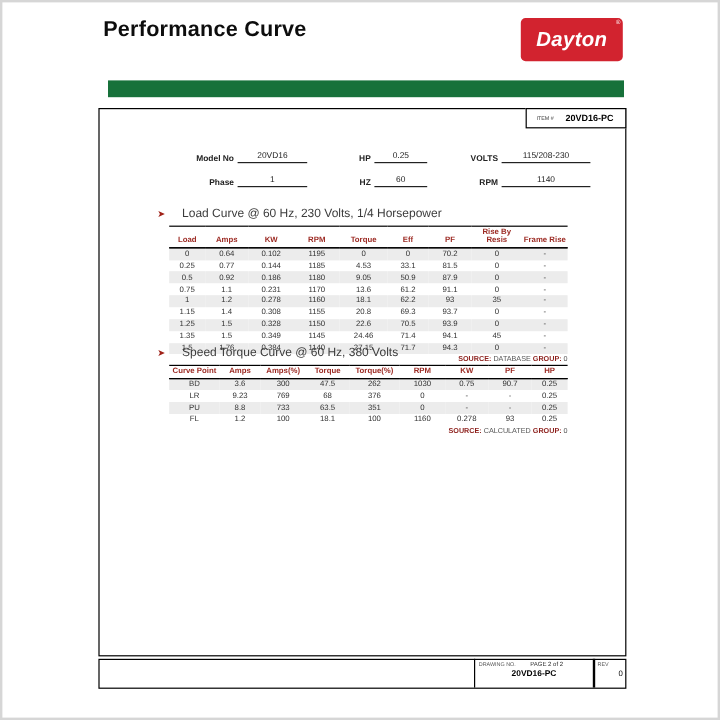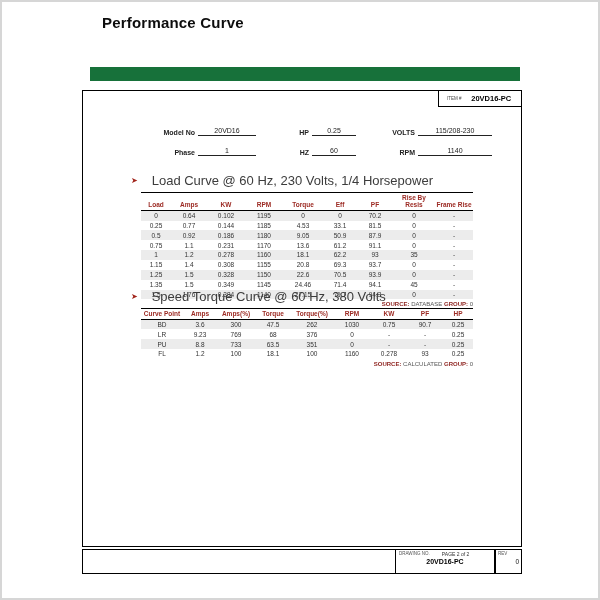--- a/index.html
+++ b/index.html
@@ -2,21 +2,21 @@
 <html><head>
 <meta charset="utf-8">
 <style>
   html,body{margin:0;padding:0;background:#fff;}
   .canvas{
     position:relative;width:600px;height:600px;background:#fff;
     font-family:"Liberation Sans",sans-serif;color:#111;
     box-sizing:border-box;border:2px solid #d6d6d6;overflow:hidden;
   }
   
-  .doc-title{position:absolute;left:100px;top:12px;font-size:15px;font-weight:800;letter-spacing:.2px;color:#0d0d0d;}
+  .doc-title{position:absolute;left:84px;top:12px;font-size:18px;font-weight:800;letter-spacing:.2px;color:#0d0d0d;}
   .logo{position:absolute;left:432px;top:13px;width:85px;height:36px;background:#d2232f;border-radius:4px;
         display:flex;align-items:center;justify-content:center;}
   .logo .logo-text{color:#fff;font-style:italic;font-weight:800;font-size:17px;letter-spacing:.3px;}
   .logo .reg{position:absolute;top:1px;right:2px;color:#fff;font-size:5px;font-style:normal;}
   .green-bar{position:absolute;left:88px;top:65px;width:430px;height:14px;background:#17713a;}
   
   .frame{position:absolute;left:80px;top:88px;width:440px;height:457px;border:1.5px solid #000;box-sizing:border-box;}
   .item-box{position:absolute;right:-1px;top:-1px;width:84px;height:17px;border:1px solid #000;background:#fff;
             display:flex;align-items:center;box-sizing:border-box;}
   .item-box .item-label{font-size:4.5px;color:#444;margin-left:8px;flex:0 0 auto;}
@@ -31,21 +31,21 @@
   .ifield .ivalue{border-bottom:1px solid #222;text-align:center;font-size:7px;color:#222;padding-bottom:1px;margin-left:3px;}
   .info-col1 .ilabel{width:62px;} .info-col1 .ivalue{width:58px;}
   .info-col2 .ilabel{width:28px;} .info-col2 .ivalue{width:44px;}
   .info-col3 .ilabel{width:34px;} .info-col3 .ivalue{width:74px;}
   
   .section{position:absolute;left:48px;width:344px;}
   .section-load{top:82px;}
   .section-speed{top:198px;}
   .sec-title-row{display:flex;align-items:center;margin-bottom:4px;}
   .sec-arrow{color:#a02219;font-size:8px;line-height:1;margin-right:14px;}
-  .sec-title{font-size:13px;color:#3c3c3c;}
+  .sec-title{font-size:10px;color:#3c3c3c;}
   .dtable{border-collapse:collapse;table-layout:fixed;width:332px;margin-left:10px;}
   .dtable th{
     color:#9c2a23;font-weight:700;font-size:6.5px;line-height:1.1;text-align:center;vertical-align:bottom;
     border-top:1.5px solid #000;border-bottom:1.2px solid #000;padding:1px 1px 1.5px;
   }
   .dtable td{font-size:6.5px;line-height:1.15;color:#333;text-align:center;padding:1.2px 1px;}
   .dtable tbody tr:nth-child(odd){background:#ececec;}
   .source-line{width:342px;text-align:right;font-size:6px;color:#555;margin-top:2px;}
   .source-line .src-label{color:#8c1f1b;font-weight:700;}
   
@@ -59,20 +59,24 @@
   .rev-label{font-size:4.5px;color:#555;padding:2px 0 0 2px;}
   .rev-value{text-align:right;font-size:6.5px;color:#111;padding-right:2px;margin-top:2px;}
 </style>
 </head>
 <body>
 
 <div class="canvas">
 
   <div class="doc-title">Performance Curve</div>
 
+  <div class="logo">
+    <span class="logo-text">Dayton</span>
+    <span class="reg">®</span>
+  </div>
 
   <div class="green-bar"></div>
 
   <div class="frame">
 
     <div class="item-box">
       <span class="item-label">ITEM #</span>
       <span class="item-value">20VD16-PC</span>
     </div>
 

